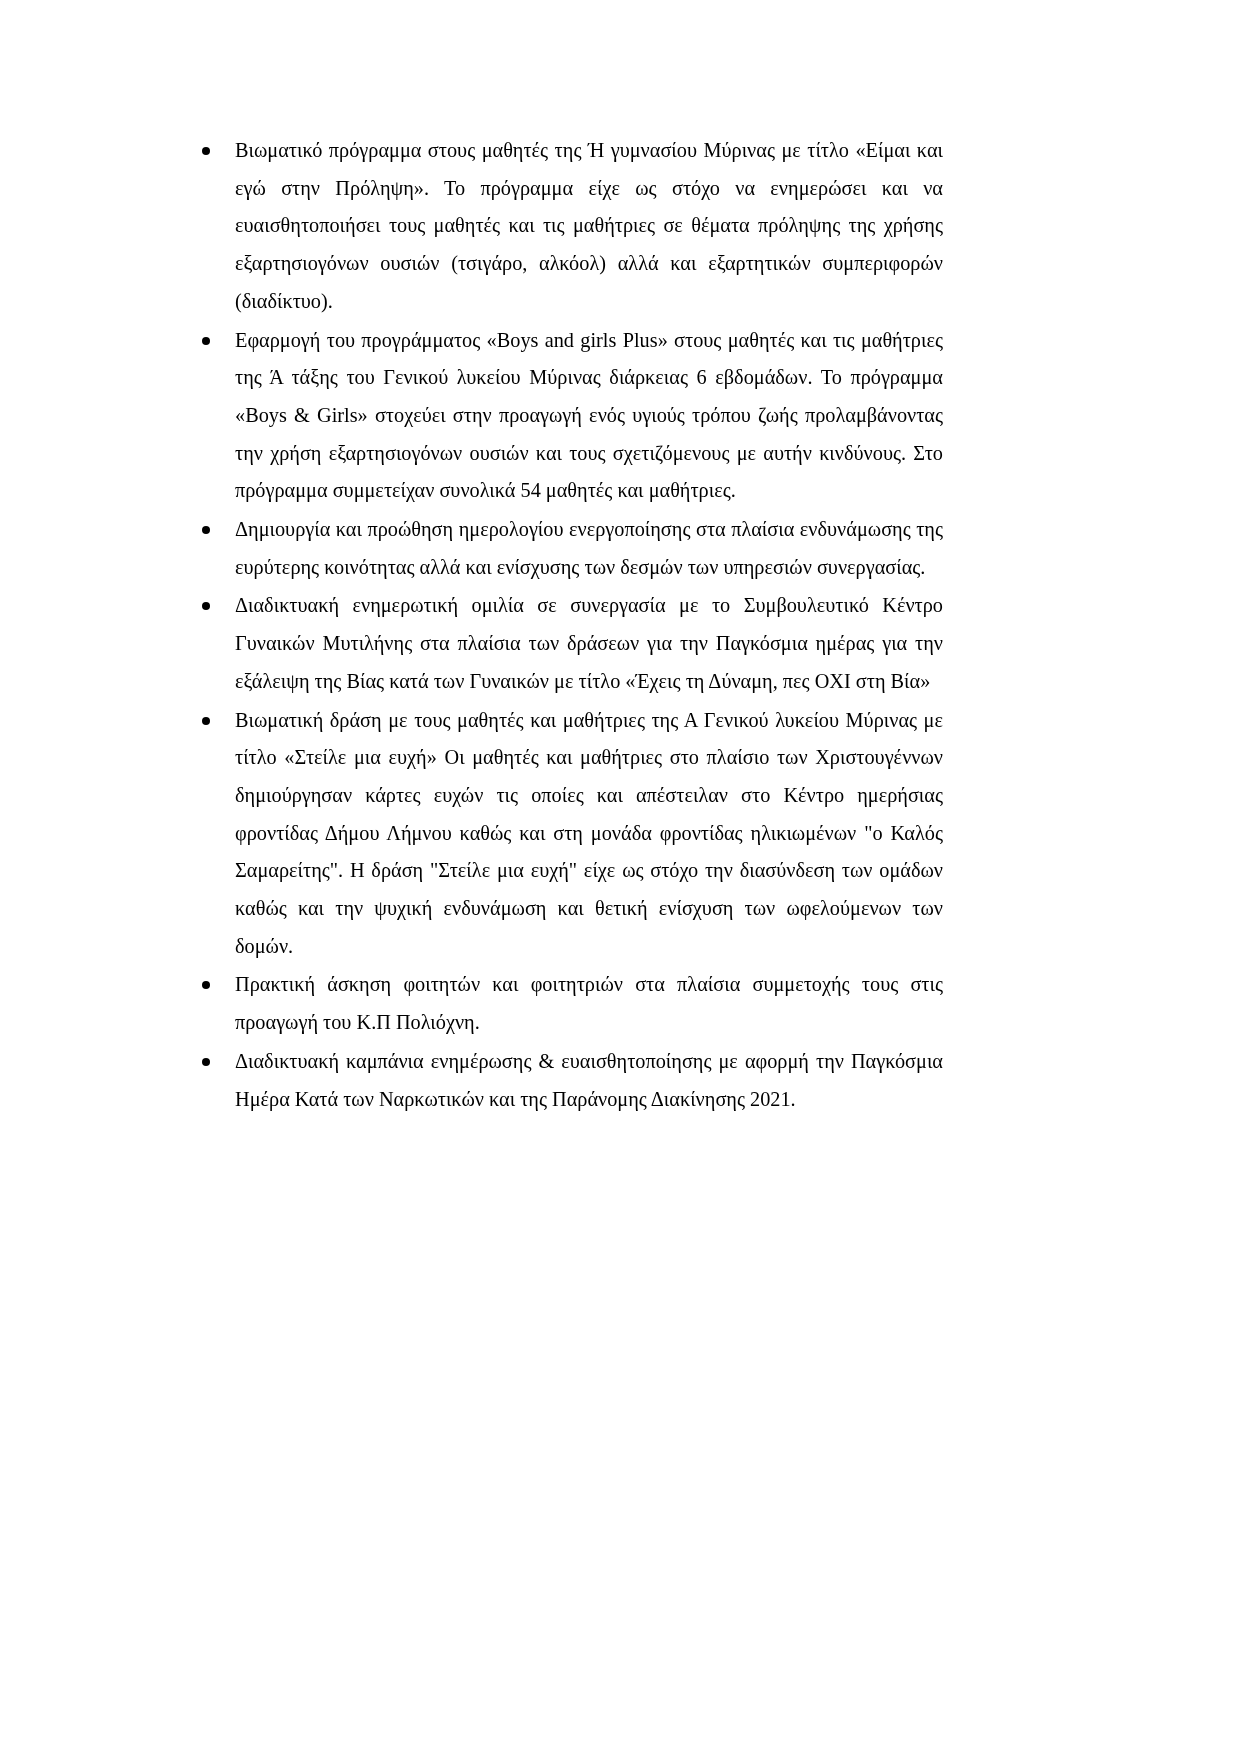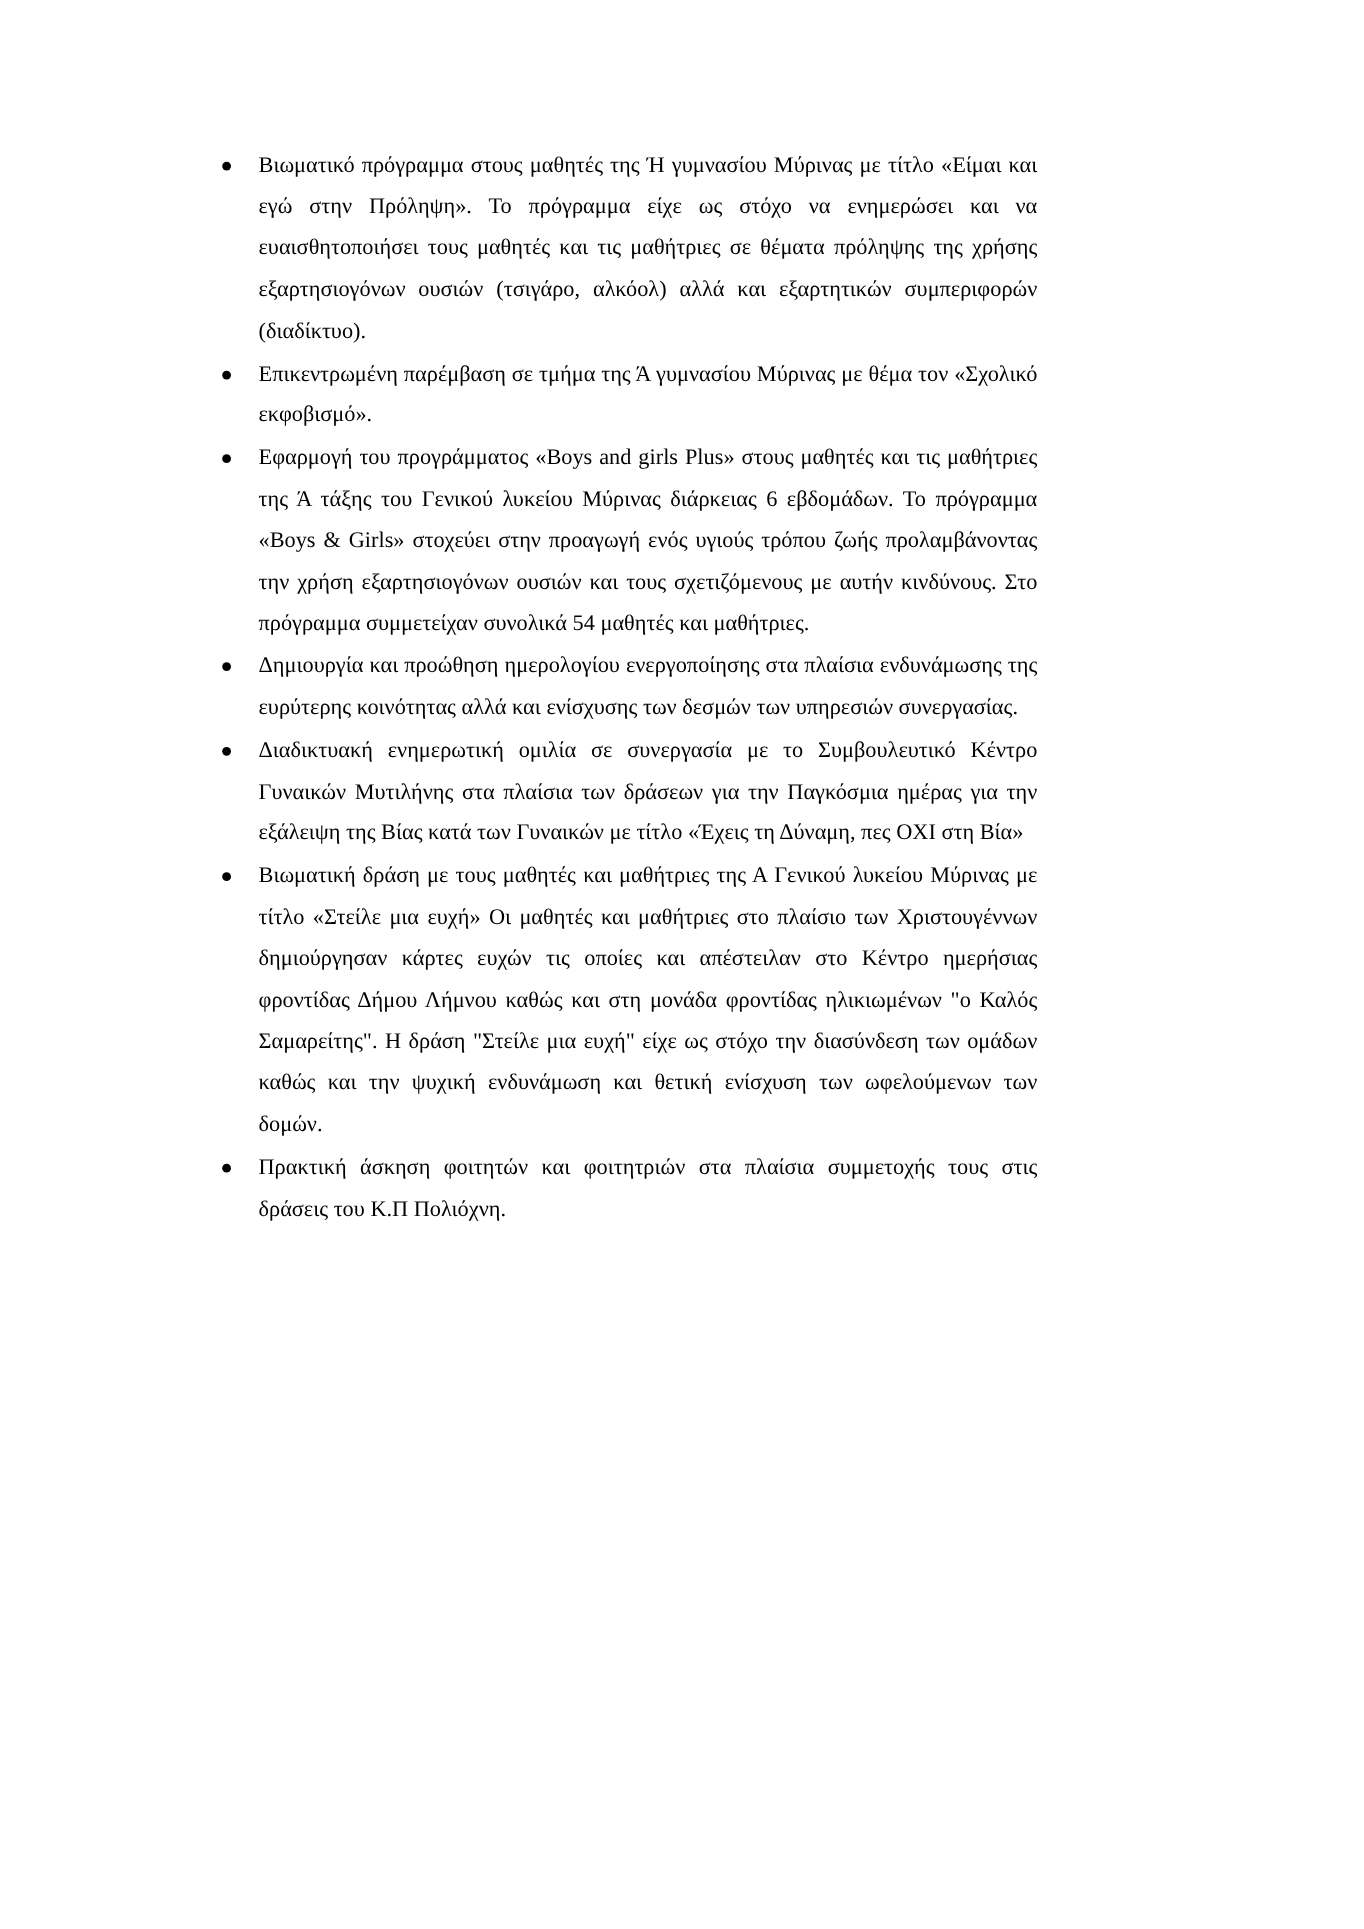--- a/index.html
+++ b/index.html
@@ -56,37 +56,37 @@
 
 <div class="page">
   <div class="content">
     <ul class="bullets">
       <li>
         <span class="bullet-dot"></span>
         <span>Βιωματικό πρόγραμμα στους μαθητές της Ή γυμνασίου Μύρινας με τίτλο «Είμαι και εγώ στην Πρόληψη». Το πρόγραμμα είχε ως στόχο να ενημερώσει και να ευαισθητοποιήσει τους μαθητές και τις μαθήτριες σε θέματα πρόληψης της χρήσης εξαρτησιογόνων ουσιών (τσιγάρο, αλκόολ) αλλά και εξαρτητικών συμπεριφορών (διαδίκτυο).</span>
       </li>
       <li>
         <span class="bullet-dot"></span>
-        <span>Επικεντρωμένη παρέμβαση σε τμήμα της Ά γυμνασίου Μύρινας με θέμα τον «Σχολικό εκφοβισμό».</span>
-      </li>
-      <li>
-        <span class="bullet-dot"></span>
         <span>Εφαρμογή του προγράμματος «Boys and girls Plus» στους μαθητές και τις μαθήτριες της Ά τάξης  του Γενικού λυκείου Μύρινας διάρκειας 6 εβδομάδων. Το πρόγραμμα «Boys &amp; Girls» στοχεύει στην προαγωγή ενός υγιούς τρόπου ζωής προλαμβάνοντας την χρήση εξαρτησιογόνων ουσιών και τους σχετιζόμενους με αυτήν κινδύνους. Στο πρόγραμμα συμμετείχαν συνολικά 54 μαθητές και μαθήτριες.</span>
       </li>
       <li>
         <span class="bullet-dot"></span>
         <span>Δημιουργία και προώθηση  ημερολογίου ενεργοποίησης στα πλαίσια ενδυνάμωσης της ευρύτερης κοινότητας αλλά και ενίσχυσης των δεσμών των υπηρεσιών συνεργασίας.</span>
       </li>
       <li>
         <span class="bullet-dot"></span>
         <span>Διαδικτυακή ενημερωτική ομιλία σε συνεργασία με το Συμβουλευτικό Κέντρο Γυναικών Μυτιλήνης στα πλαίσια των δράσεων για την  Παγκόσμια ημέρας για την εξάλειψη της Βίας κατά των Γυναικών με τίτλο «Έχεις τη Δύναμη, πες ΟΧΙ στη Βία»</span>
       </li>
       <li>
         <span class="bullet-dot"></span>
         <span>Βιωματική δράση με τους μαθητές και μαθήτριες της Α Γενικού λυκείου Μύρινας με τίτλο «Στείλε μια ευχή» Οι μαθητές και μαθήτριες στο πλαίσιο των Χριστουγέννων δημιούργησαν κάρτες ευχών τις οποίες και απέστειλαν στο Κέντρο ημερήσιας φροντίδας Δήμου Λήμνου καθώς και στη μονάδα φροντίδας ηλικιωμένων "ο Καλός Σαμαρείτης". Η δράση "Στείλε μια ευχή" είχε ως στόχο την διασύνδεση των ομάδων καθώς και την ψυχική ενδυνάμωση και θετική ενίσχυση των ωφελούμενων των δομών.</span>
       </li>
       <li>
         <span class="bullet-dot"></span>
-        <span>Πρακτική άσκηση φοιτητών και φοιτητριών στα πλαίσια συμμετοχής τους στις δράσεις του Κ.Π Πολιόχνη.</span>
+        <span>Πρακτική άσκηση φοιτητών και φοιτητριών στα πλαίσια συμμετοχής τους στις προαγωγή του Κ.Π Πολιόχνη.</span>
+      </li>
+      <li>
+        <span class="bullet-dot"></span>
+        <span>Διαδικτυακή καμπάνια ενημέρωσης &amp; ευαισθητοποίησης με αφορμή την Παγκόσμια Ημέρα Κατά των Ναρκωτικών και της Παράνομης Διακίνησης 2021.</span>
       </li>
     </ul>
   </div>
 </div>
 
 </body></html>

